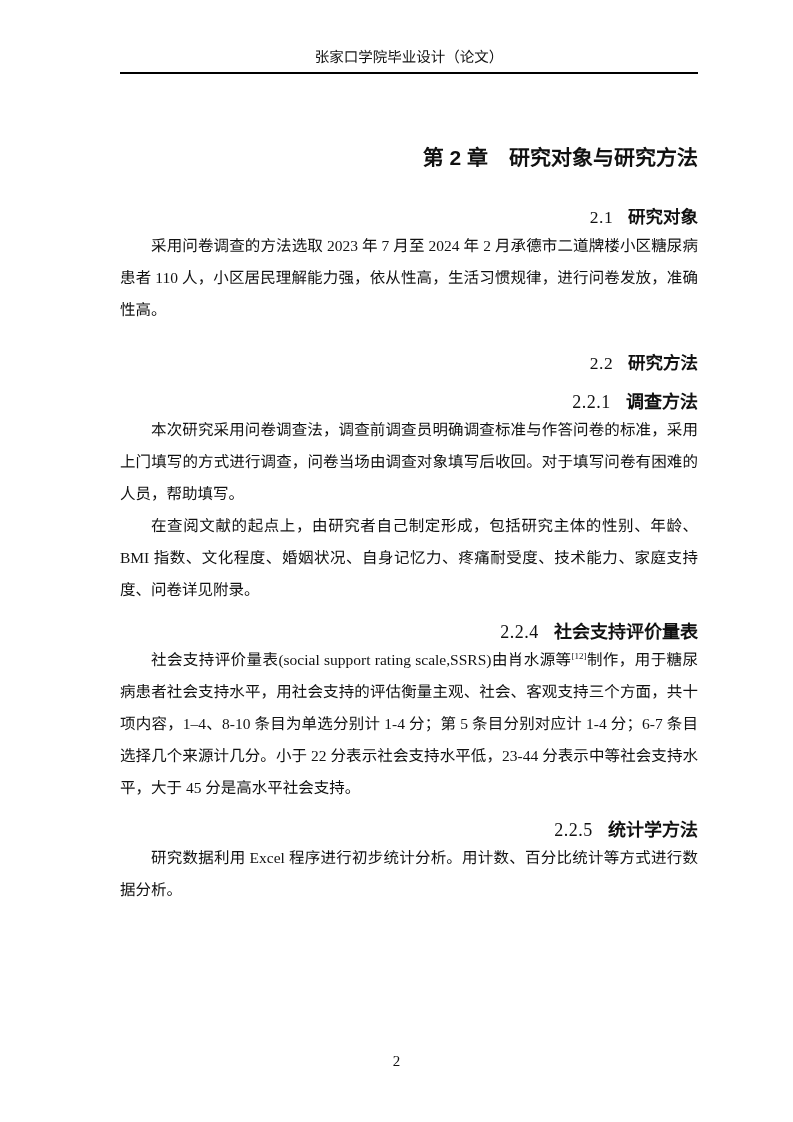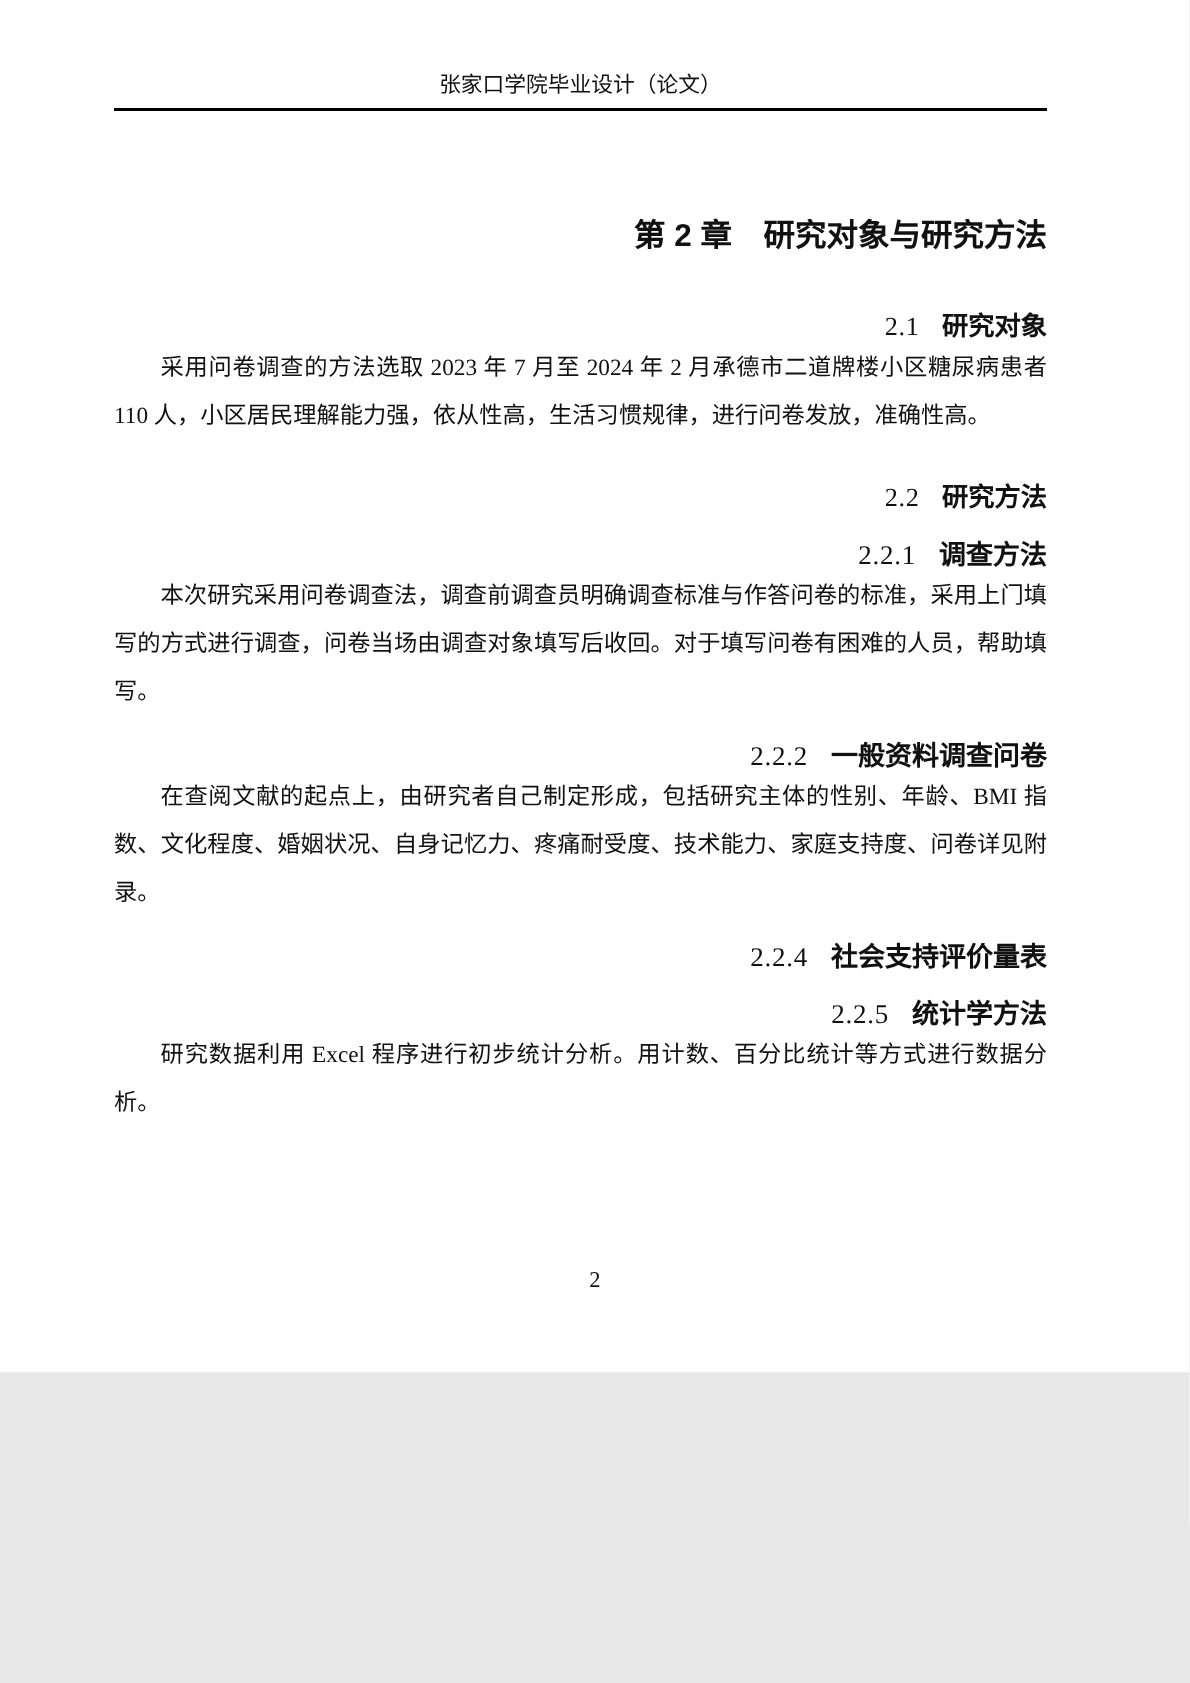--- a/index.html
+++ b/index.html
@@ -1,23 +1,23 @@
 <!DOCTYPE html>
 <html lang="zh-CN"><head>
 <meta charset="utf-8">
 <style>
   html, body { margin: 0; padding: 0; background: #e8e8e8; }
   .page {
     position: relative;
     width: 793px;
-    height: 915px;
+    height: 1122px;
     margin: 0 auto;
     background: #ffffff;
     box-sizing: border-box;
-    padding: 48px 95px 0 76px;
+    padding: 48px 95px 0 120px;
     color: #111111;
     font-family: "Liberation Serif", "DejaVu Serif", serif;
     overflow: hidden;
   }
   .running-header {
     text-align: center;
     font-size: 14.5px;
     line-height: 18px;
     color: #111;
   }
@@ -104,29 +104,27 @@
       <span class="sec-num">2.2</span><span class="sec-label">研究方法</span>
     </div>
   </section>
       <section class="doc-section">
     <div class="sec-heading h3">
       <span class="sec-num">2.2.1</span><span class="sec-label">调查方法</span>
     </div>
   <p class="body-par">本次研究采用问卷调查法，调查前调查员明确调查标准与作答问卷的标准，采用上门填写的方式进行调查，问卷当场由调查对象填写后收回。对于填写问卷有困难的人员，帮助填写。</p>
       </section>
       <section class="doc-section">
-    <div class="sec-heading h3">
-      <span class="sec-num">2.2.2</span><span class="sec-label">一般资料调查问卷</span>
-    </div>
   <p class="body-par">在查阅文献的起点上，由研究者自己制定形成，包括研究主体的性别、年龄、BMI 指数、文化程度、婚姻状况、自身记忆力、疼痛耐受度、技术能力、家庭支持度、问卷详见附录。</p>
       </section>
       <section class="doc-section">
     <div class="sec-heading h3">
       <span class="sec-num">2.2.4</span><span class="sec-label">社会支持评价量表</span>
     </div>
+  <p class="body-par">社会支持评价量表(social support rating scale,SSRS)由肖水源等<sup>[12]</sup>制作，用于糖尿病患者社会支持水平，用社会支持的评估衡量主观、社会、客观支持三个方面，共十项内容，1–4、8-10 条目为单选分别计 1-4 分；第 5 条目分别对应计 1-4 分；6-7 条目选择几个来源计几分。小于 22 分表示社会支持水平低，23-44 分表示中等社会支持水平，大于 45 分是高水平社会支持。</p>
       </section>
       <section class="doc-section">
     <div class="sec-heading h3">
       <span class="sec-num">2.2.5</span><span class="sec-label">统计学方法</span>
     </div>
   <p class="body-par">研究数据利用 Excel 程序进行初步统计分析。用计数、百分比统计等方式进行数据分析。</p>
       </section>
     </main>
 
   <footer class="page-footer">

